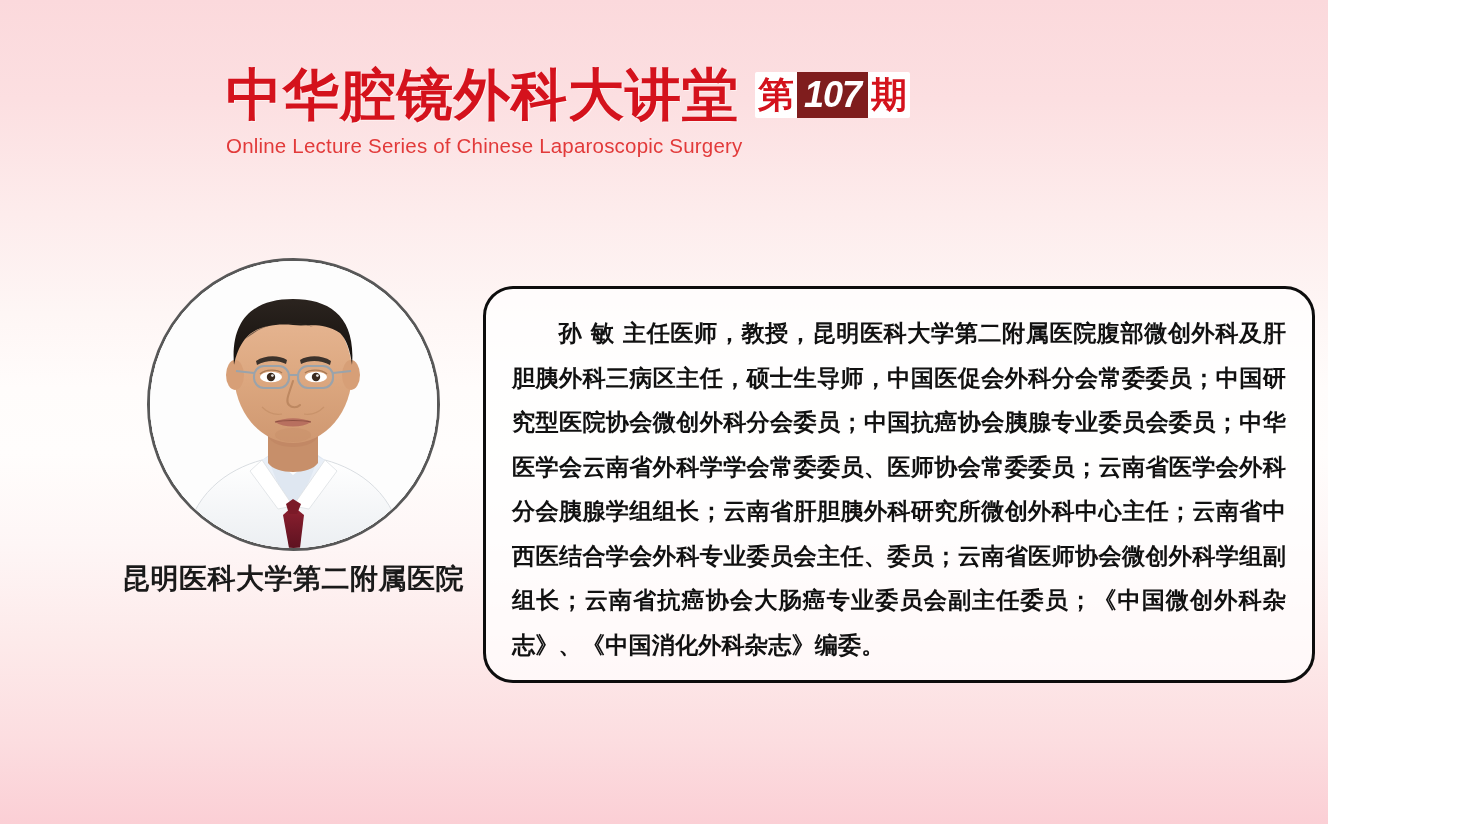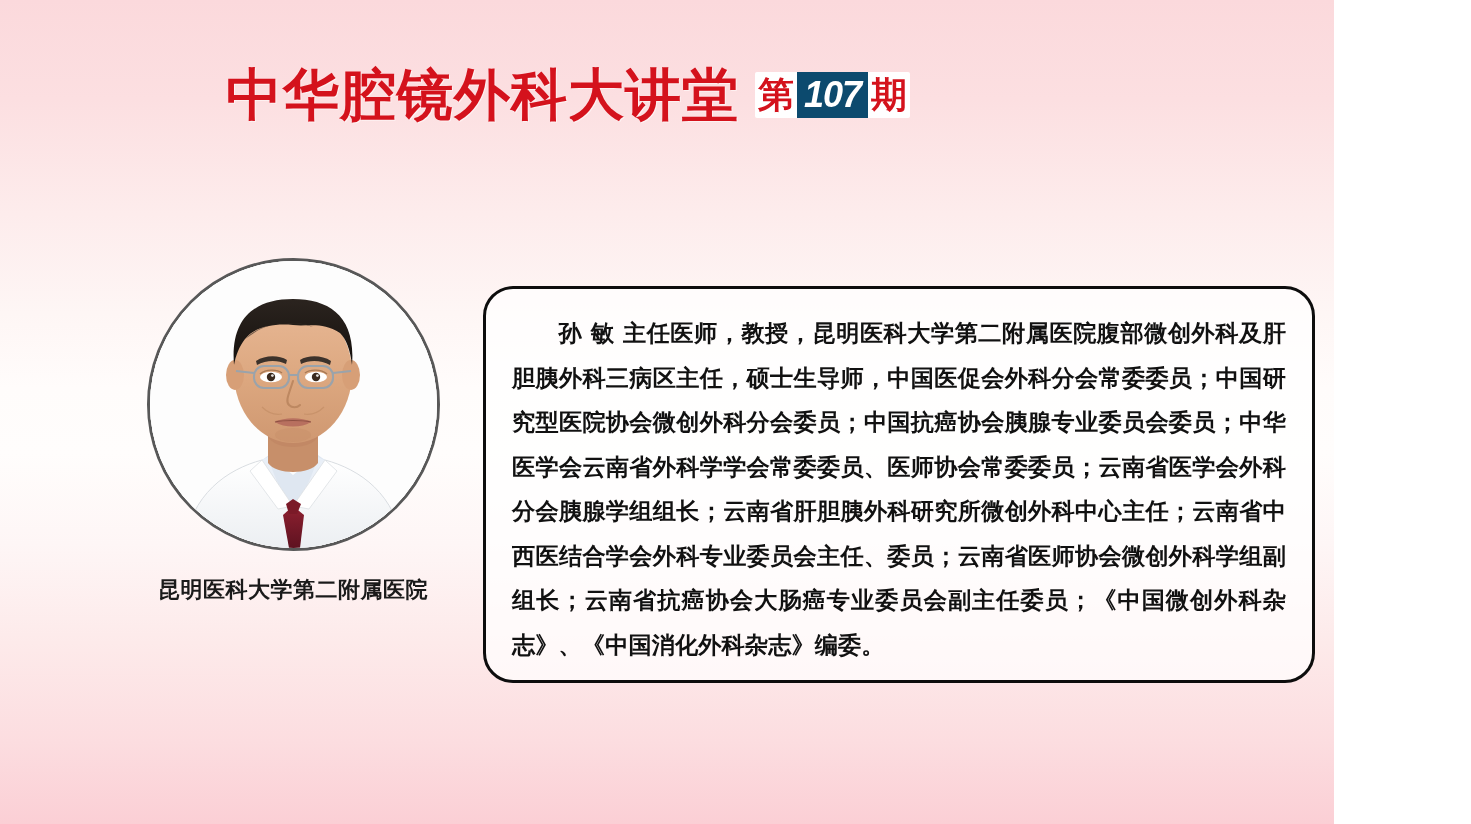--- a/index.html
+++ b/index.html
@@ -24,21 +24,20 @@
         #fcdfe1 12%,
         #fdecec 26%,
         #fef6f5 38%,
         #fffcfb 47%,
         #fffdfc 55%,
         #fef6f6 66%,
         #fdeaea 78%,
         #fcdde0 90%,
         #fbcfd5 100%);
     overflow: hidden;
-    padding-left: 6px;
   }
 
   
   #header {
     position: absolute;
     left: 226px;
     top: 62px;
     width: 1010px;
     height: 110px;
   }
@@ -73,21 +72,21 @@
     color: #d4121c;
     line-height: 46px;
     padding: 0 3px;
   }
   .issue-num {
     font-family: "Liberation Sans", sans-serif;
     font-size: 36px;
     font-weight: bold;
     font-style: italic;
     color: #ffffff;
-    background: #0c4a6e;
+    background: #7f1d1d;
     line-height: 46px;
     padding: 0 7px;
     letter-spacing: -1px;
   }
   #merck-logo {
     margin-left: 50px;
     font-family: "DejaVu Sans", "Liberation Sans", sans-serif;
     font-size: 50px;
     font-weight: bold;
     color: #c8202c;
@@ -140,23 +139,23 @@
     font-family: "DejaVu Sans", "Liberation Sans", sans-serif;
     font-size: 28px;
     font-weight: bold;
     color: #1a1a1a;
     letter-spacing: 3px;
     padding: 0 10px 4px 10px;
     border-bottom: 2.5px solid #111111;
     white-space: nowrap;
   }
   #speaker-affil {
-    margin-top: 24px;
-    font-family: "DejaVu Sans", "Liberation Sans", sans-serif;
-    font-size: 22px;
+    margin-top: 9px;
+    font-family: "DejaVu Sans", "Liberation Sans", sans-serif;
+    font-size: 28px;
     font-weight: bold;
     color: #1a1a1a;
     letter-spacing: 0.5px;
     white-space: nowrap;
   }
 
   
   #bio-box {
     position: absolute;
     left: 483px;
@@ -193,20 +192,21 @@
       <span class="title-cn">中华腔镜外科大讲堂</span>
 
       <span class="issue-badge">
         <span class="issue-pre">第</span>
         <span class="issue-num">107</span>
         <span class="issue-post">期</span>
       </span>
 
     </div>
 
+    <div id="subtitle-en">Online Lecture Series of Chinese Laparoscopic Surgery</div>
   </div>
 
   <div id="speaker">
 
     <div id="portrait-ring">
       <div id="portrait-photo">
         <svg viewBox="0 0 287 287" preserveAspectRatio="xMidYMid slice" aria-hidden="true">
           <defs>
             <linearGradient id="coatG" x1="0" y1="0" x2="0" y2="1">
               <stop offset="0%" stop-color="#ffffff"></stop>

